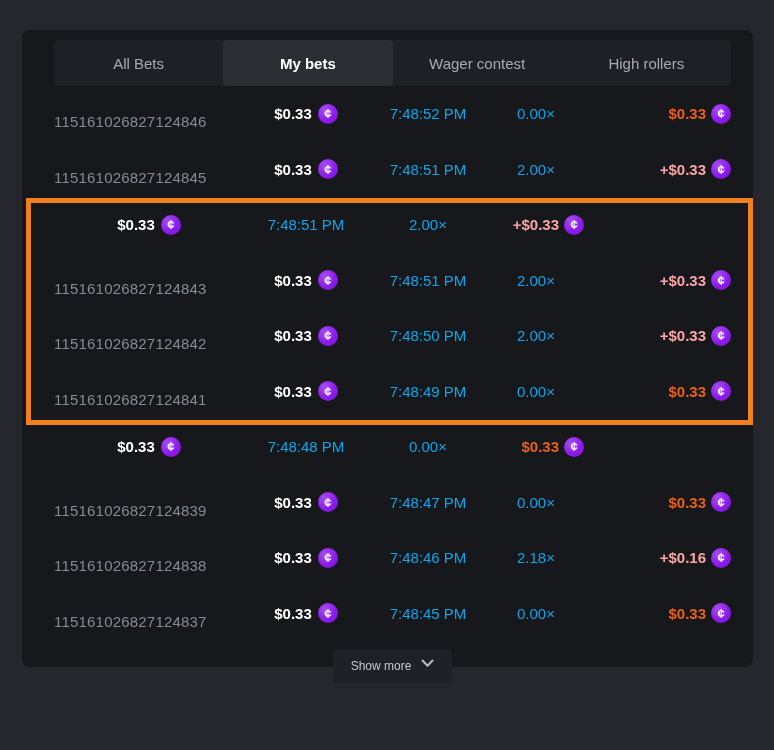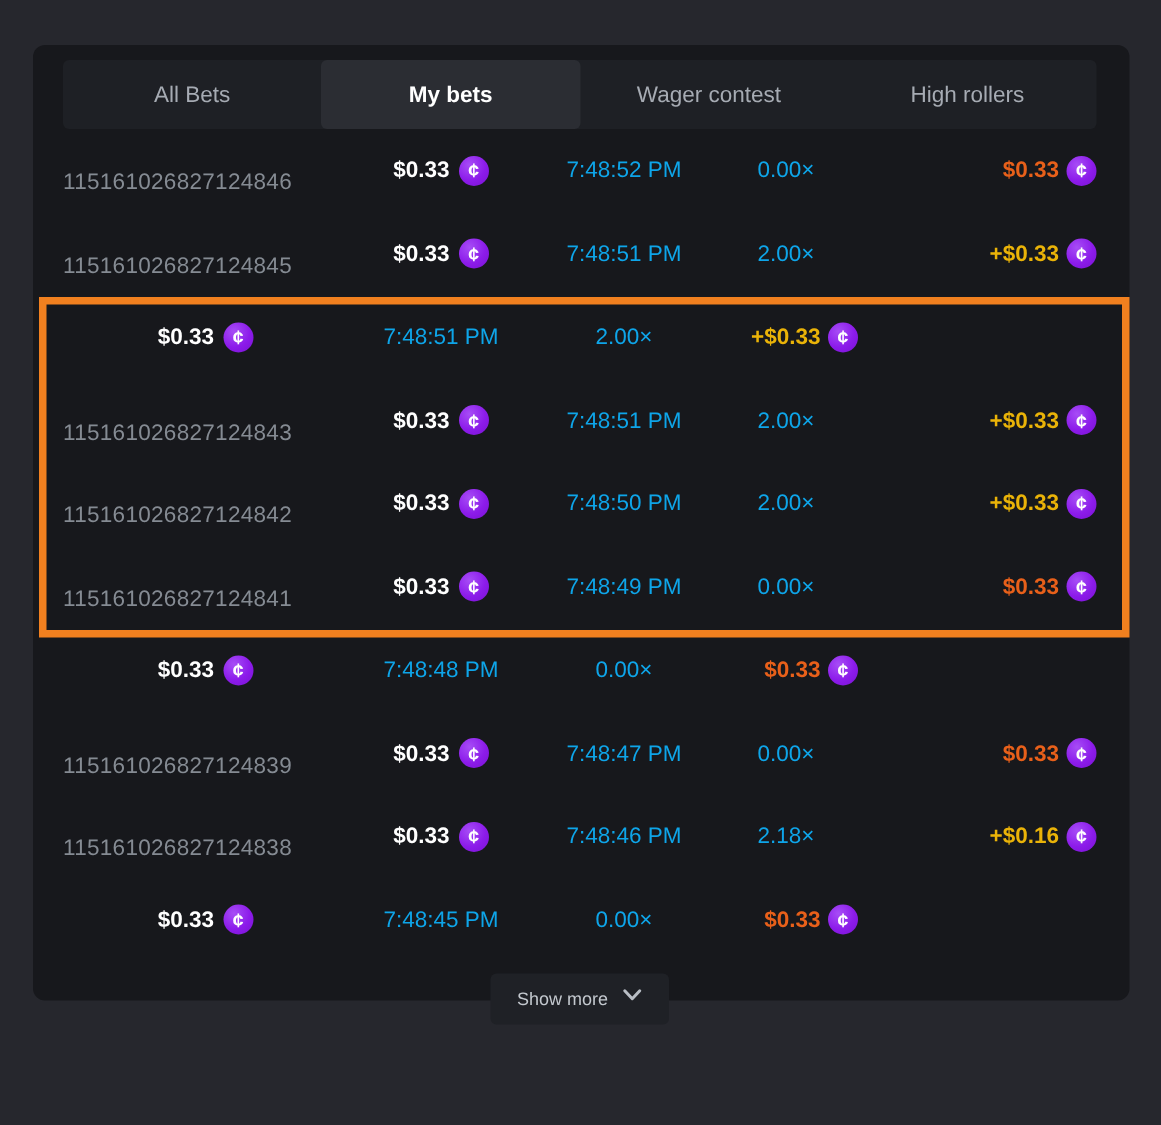--- a/index.html
+++ b/index.html
@@ -10,21 +10,21 @@
     position:relative;
     overflow:hidden;
     -webkit-font-smoothing:antialiased;
   }
   .card {
     position:absolute;
     left:22px; top:30px;
     width:731px; height:637px;
     background:#17181c;
     border-radius:8px;
-    padding:10px 22px 0 20px;
+    padding:10px 22px 0 32px;
   }
   
   .tabbar {
     display:flex;
     height:46px;
     background:#1e2025;
     border-radius:4px;
     overflow:hidden;
   }
   .tab {
@@ -59,21 +59,21 @@
   .c-payout { text-align:center; }
   .c-profit { display:flex; justify-content:flex-end; align-items:center; gap:5px; }
   .thead .c-bet    { display:block; text-align:center; }
   .thead .c-profit { display:block; text-align:right; }
   .row .c-id     { color:#858b93; letter-spacing:.2px;margin-top:16px; }
   .row .c-time,
   .row .c-payout { color:#0ea5e9; }
   .bet-amount    { color:#ffffff; font-weight:bold; }
   .profit-amount { font-weight:bold; }
   .c-profit.loss .profit-amount { color:#e8601a; }
-  .c-profit.win  .profit-amount { color:#eab308; }
+  .c-profit.win  .profit-amount { color:#fca5a5; }
   .coin {
     width:20px; height:20px;
     border-radius:50%;
     background:radial-gradient(circle at 35% 30%, #a74df6 0%, #8c1bea 55%, #7a12d2 100%);
     color:#ffffff;
     font-size:13px;
     font-weight:bold;
     display:flex;
     align-items:center;
     justify-content:center;
@@ -228,20 +228,21 @@
         <span class="coin">¢</span>
       </span>
       <span class="c-time">7:48:46 PM</span>
       <span class="c-payout">2.18×</span>
       <span class="c-profit win">
         <span class="profit-amount">+$0.16</span>
         <span class="coin">¢</span>
       </span>
     </div>
       <div class="grid row">
+      <span class="c-id">115161026827124837</span>
       <span class="c-bet">
         <span class="bet-amount">$0.33</span>
         <span class="coin">¢</span>
       </span>
       <span class="c-time">7:48:45 PM</span>
       <span class="c-payout">0.00×</span>
       <span class="c-profit loss">
         <span class="profit-amount">$0.33</span>
         <span class="coin">¢</span>
       </span>

